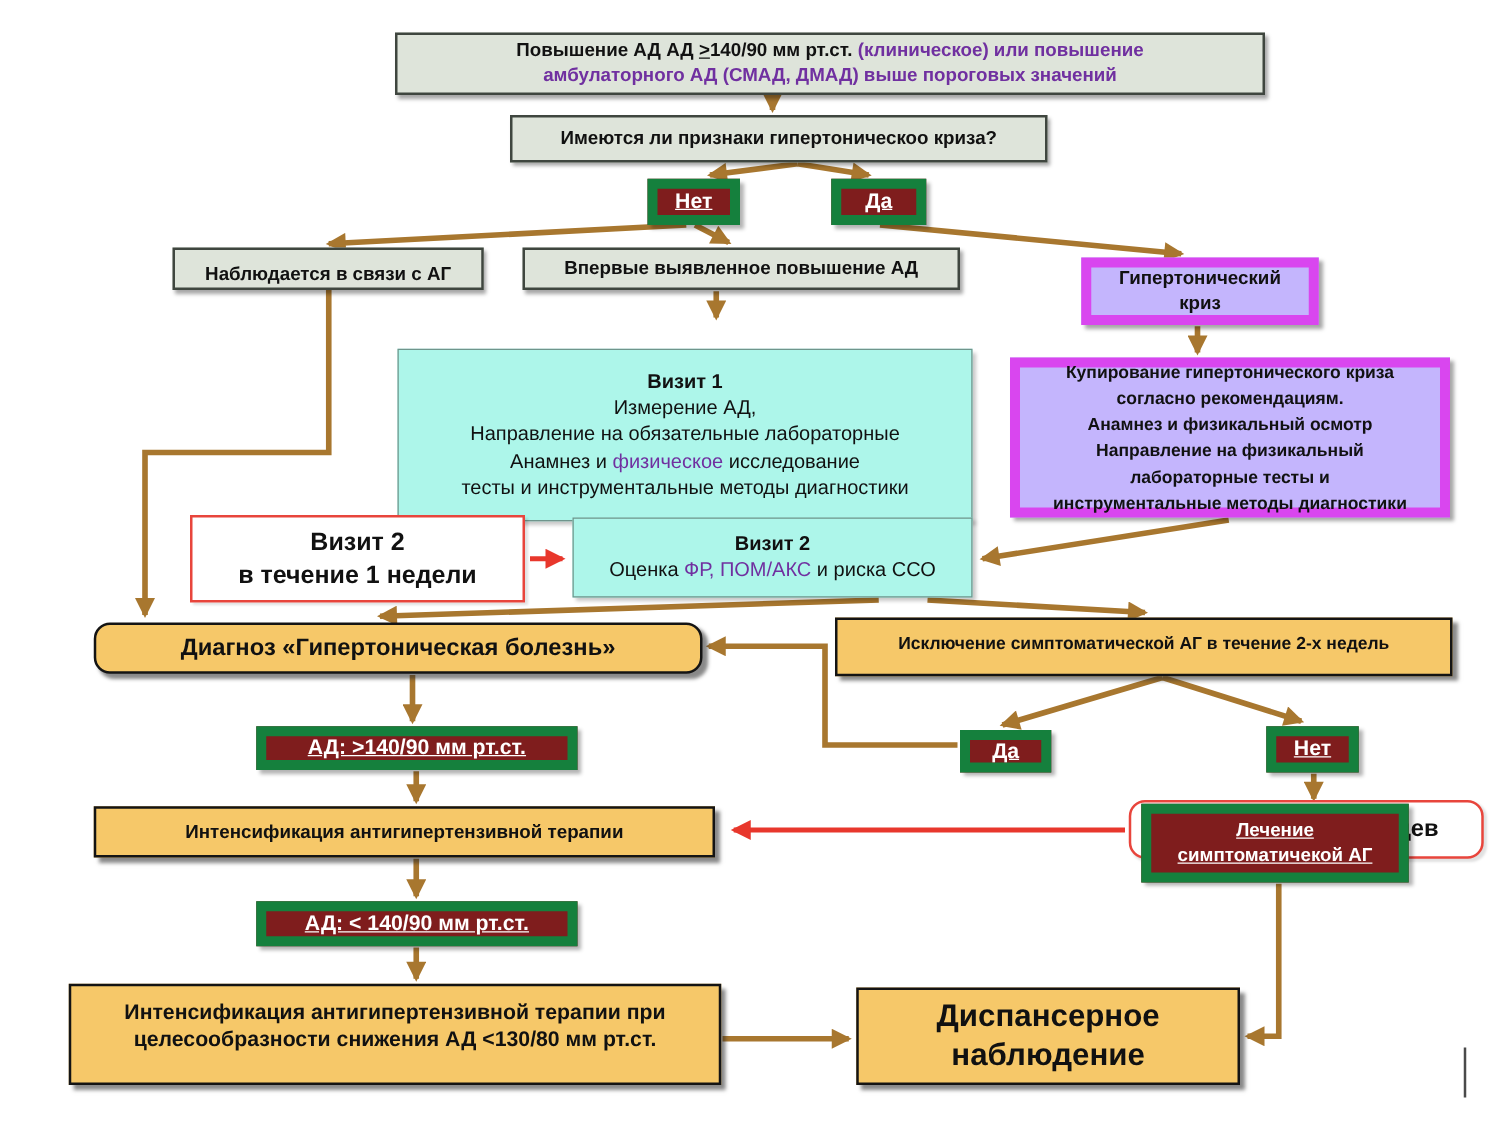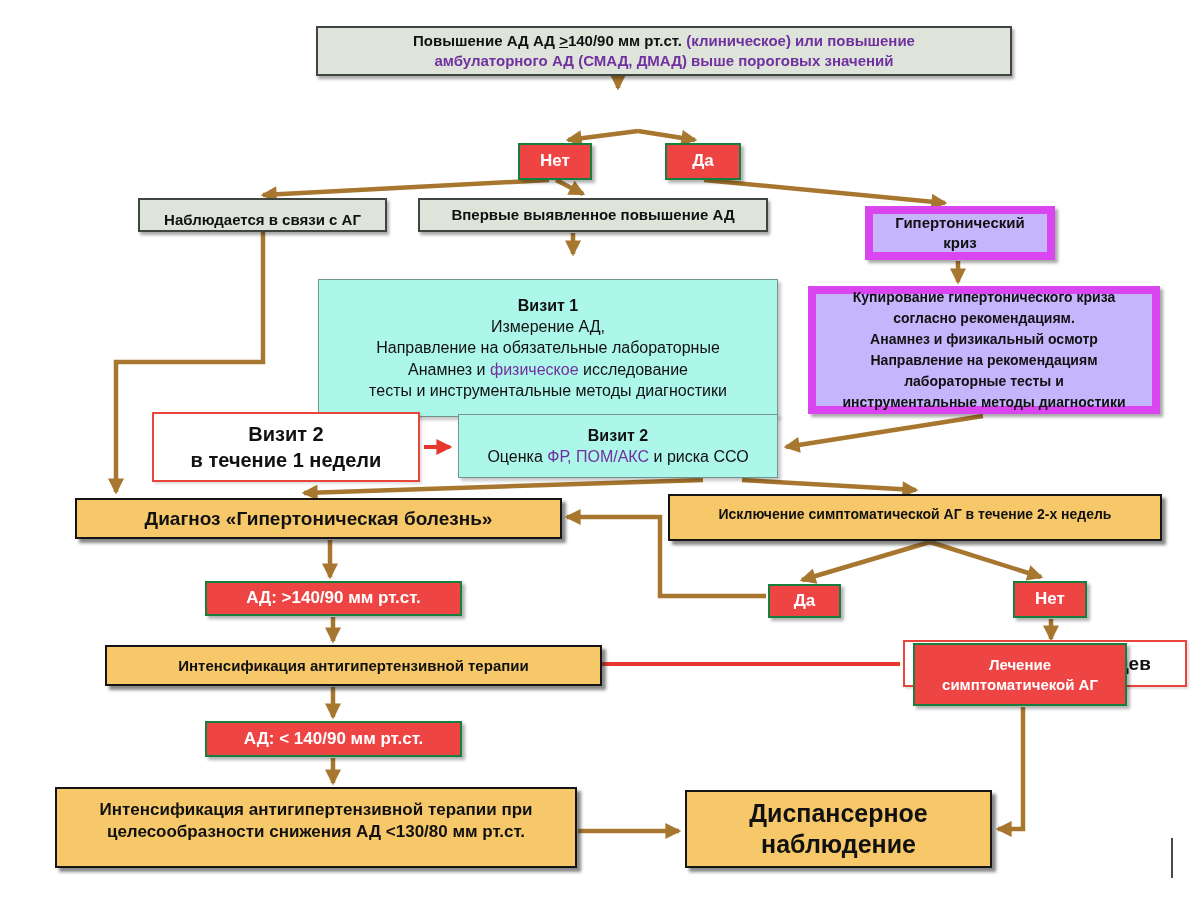--- a/index.html
+++ b/index.html
@@ -3,30 +3,30 @@
 <meta charset="utf-8">
 <style>
   html,body{margin:0;padding:0;background:#fff;}
   #canvas{position:relative;width:1200px;height:906px;background:#ffffff;overflow:hidden;
           font-family:"Liberation Sans", sans-serif;color:#111;}
   #wires{position:absolute;left:0;top:0;z-index:0;}
   .bx{position:absolute;box-sizing:border-box;display:flex;flex-direction:column;
       align-items:center;justify-content:center;text-align:center;font-weight:700;
       line-height:1.32;z-index:1;}
   .green{background:#dee4da;border:2px solid #3f463f;box-shadow:2px 3px 3px rgba(0,0,0,.35);}
-  .navy{background:#ef4444;border:2px solid #15803d;color:#fff;box-shadow:3px 3px 3px rgba(0,0,0,.30);}
+  .navy{background:#7f1d1d;border:8px solid #15803d;color:#fff;box-shadow:3px 3px 3px rgba(0,0,0,.30);text-decoration:underline;}
   .pink{background:#c4b5fd;border:8px solid #d946ef;box-shadow:3px 3px 3px rgba(0,0,0,.35);}
   .cyan{background:#adf6ea;border:1px solid #6f958c;box-shadow:3px 3px 3px rgba(0,0,0,.22);}
   .orange{background:#f6c869;border:2px solid #141414;box-shadow:4px 4px 3px rgba(40,40,40,.55);}
   .whitered{background:#fff;border:2px solid #e8453c;box-shadow:2px 2px 2px rgba(0,0,0,.12);}
   .purple{color:#7030a0;}
   .u{text-decoration:underline;}
   .reg{font-weight:400;}
   .f14{font-size:14px;} .f15{font-size:15px;} .f16{font-size:16px;} .f17{font-size:17px;}
-  .f19{font-size:19px;} .f20{font-size:20px;} .f25{font-size:25px;line-height:1.25;}
+  .f19{font-size:19px;border-radius:13px;} .f20{font-size:20px;} .f25{font-size:25px;line-height:1.25;}
   .lh15{line-height:1.5;}
 </style>
 </head>
 <body>
 
 <div id="canvas">
 
   <svg id="wires" width="1200" height="906" viewBox="0 0 1200 906">
     <defs>
       <marker id="ah-brown" markerUnits="userSpaceOnUse" markerWidth="18" markerHeight="16" viewBox="0 0 10 10" refX="8.5" refY="5" orient="auto">
@@ -68,20 +68,23 @@
     <path d="M1172,838 L1172,878" stroke="#4a4a4a" stroke-width="2"></path>
   </svg>
 
   <div class="bx green f15" style="left:316px;top:26px;width:696px;height:50px;">
     <div>
       <span>Повышение АД АД </span><span class="u">&gt;</span><span>140/90 мм рт.ст. </span><span class="purple">(клиническое) или повышение</span>
     </div>
     <div class="purple">амбулаторного АД (СМАД, ДМАД) выше пороговых значений</div>
   </div>
 
+  <div class="bx green f15" style="left:408px;top:92px;width:430px;height:38px;">
+    <div>Имеются ли признаки гипертоническоо криза?</div>
+  </div>
 
   <div class="bx navy f17" style="left:518px;top:143px;width:74px;height:37px;">
     <div>Нет</div>
   </div>
 
   <div class="bx navy f17" style="left:665px;top:143px;width:76px;height:37px;">
     <div>Да</div>
   </div>
 
   <div class="bx green f15" style="left:138px;top:198px;width:249px;height:34px;justify-content:flex-end;">
@@ -104,21 +107,21 @@
     <div class="reg">
       <span>Анамнез и </span><span class="purple">физическое</span><span> исследование</span>
     </div>
     <div class="reg">тесты и инструментальные методы диагностики</div>
   </div>
 
   <div class="bx pink f14 lh15" style="left:808px;top:286px;width:352px;height:128px;">
     <div>Купирование гипертонического криза</div>
     <div>согласно рекомендациям.</div>
     <div>Анамнез и физикальный осмотр</div>
-    <div>Направление на рекомендациям</div>
+    <div>Направление на физикальный</div>
     <div>лабораторные тесты и</div>
     <div>инструментальные методы диагностики</div>
   </div>
 
   <div class="bx whitered f20" style="left:152px;top:412px;width:268px;height:70px;">
     <div>Визит 2</div>
     <div>в течение 1 недели</div>
   </div>
 
   <div class="bx cyan f16" style="left:458px;top:414px;width:320px;height:64px;">
@@ -141,21 +144,21 @@
   </div>
 
   <div class="bx navy f17" style="left:768px;top:584px;width:73px;height:34px;">
     <div>Да</div>
   </div>
 
   <div class="bx navy f17" style="left:1013px;top:581px;width:74px;height:37px;">
     <div>Нет</div>
   </div>
 
-  <div class="bx orange f15" style="left:75px;top:645px;width:497px;height:41px;margin-left:30px;">
+  <div class="bx orange f15" style="left:75px;top:645px;width:497px;height:41px;">
     <div>Интенсификация антигипертензивной терапии</div>
   </div>
 
   <div class="bx whitered f19" style="left:903px;top:640px;width:284px;height:47px;">
     <div>В течение 3-х месяцев</div>
   </div>
 
   <div class="bx navy f15" style="left:913px;top:643px;width:214px;height:63px;top:643px;">
     <div>Лечение</div>
     <div>симптоматичекой АГ</div>

